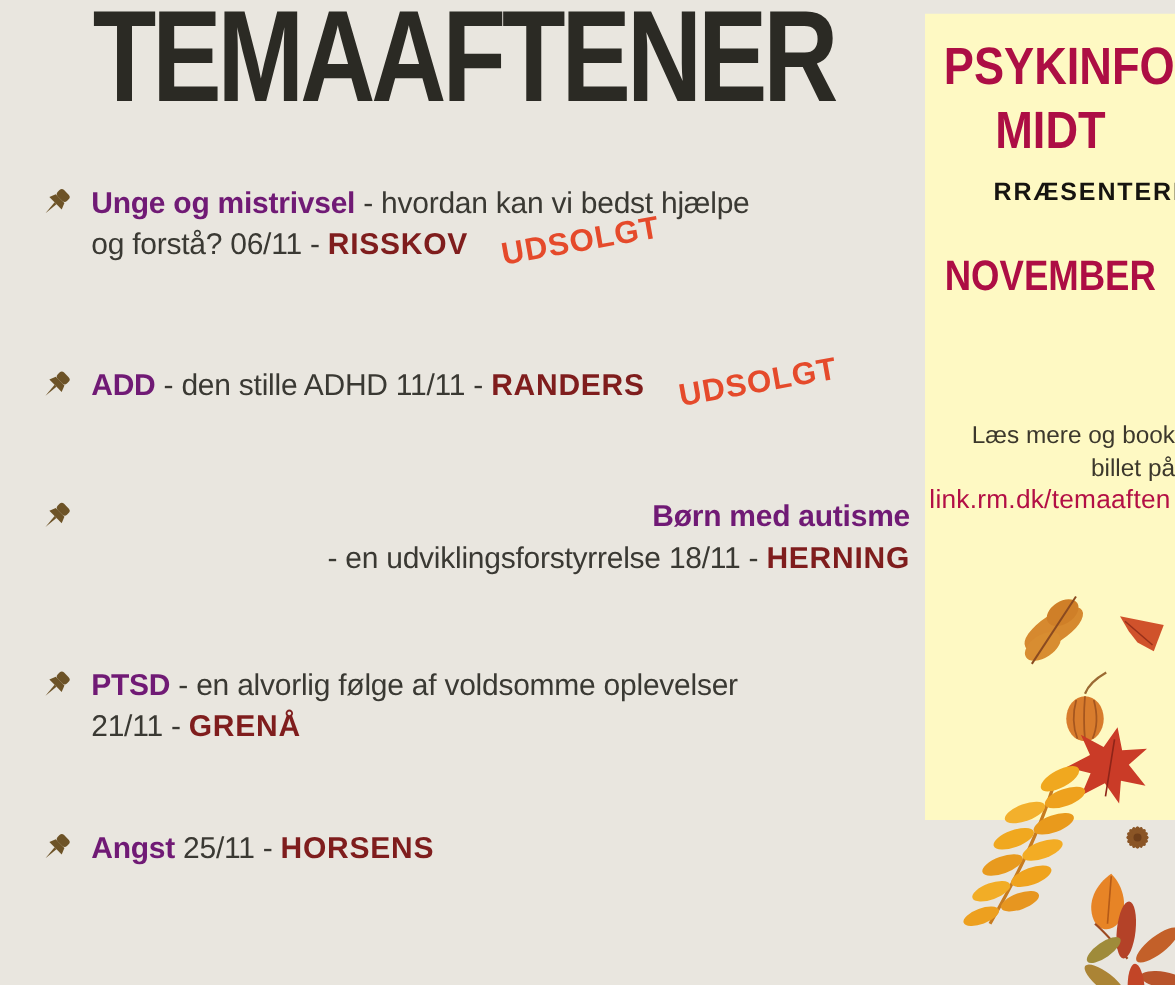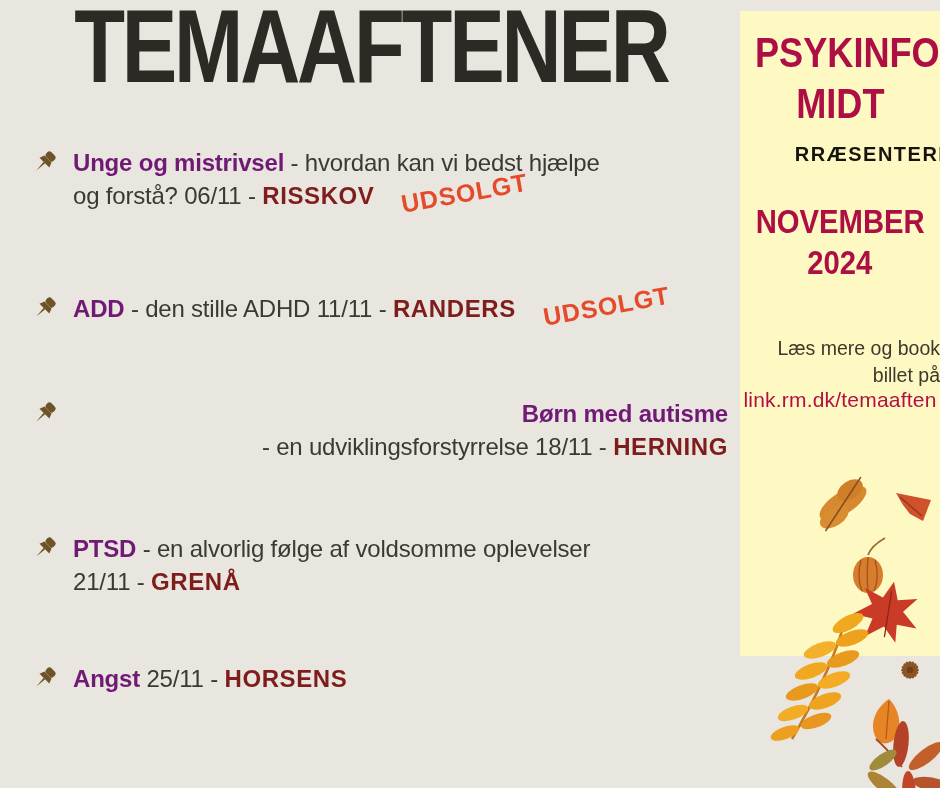--- a/index.html
+++ b/index.html
@@ -123,21 +123,20 @@
   </div>
 
   <div class="sidebar">
     <div class="sb-center brand">
       <div><span class="cond">PSYKINFO</span></div>
       <div><span class="cond">MIDT</span></div>
     </div>
     <div class="sb-center presents">RRÆSENTERER</div>
     <div class="sb-center month">
       <div><span class="cond">NOVEMBER</span></div>
-      <div><span class="cond">2024</span></div>
     </div>
     <div class="sb-center cta">
       <div>Læs mere og book</div>
       <div>billet på</div>
     </div>
     <div class="sb-center cta-link">link.rm.dk/temaaften</div>
 
     <svg class="leaves" width="200" height="358" viewBox="0 0 200 358">
 
       <g transform="translate(103,62) rotate(-33)">

